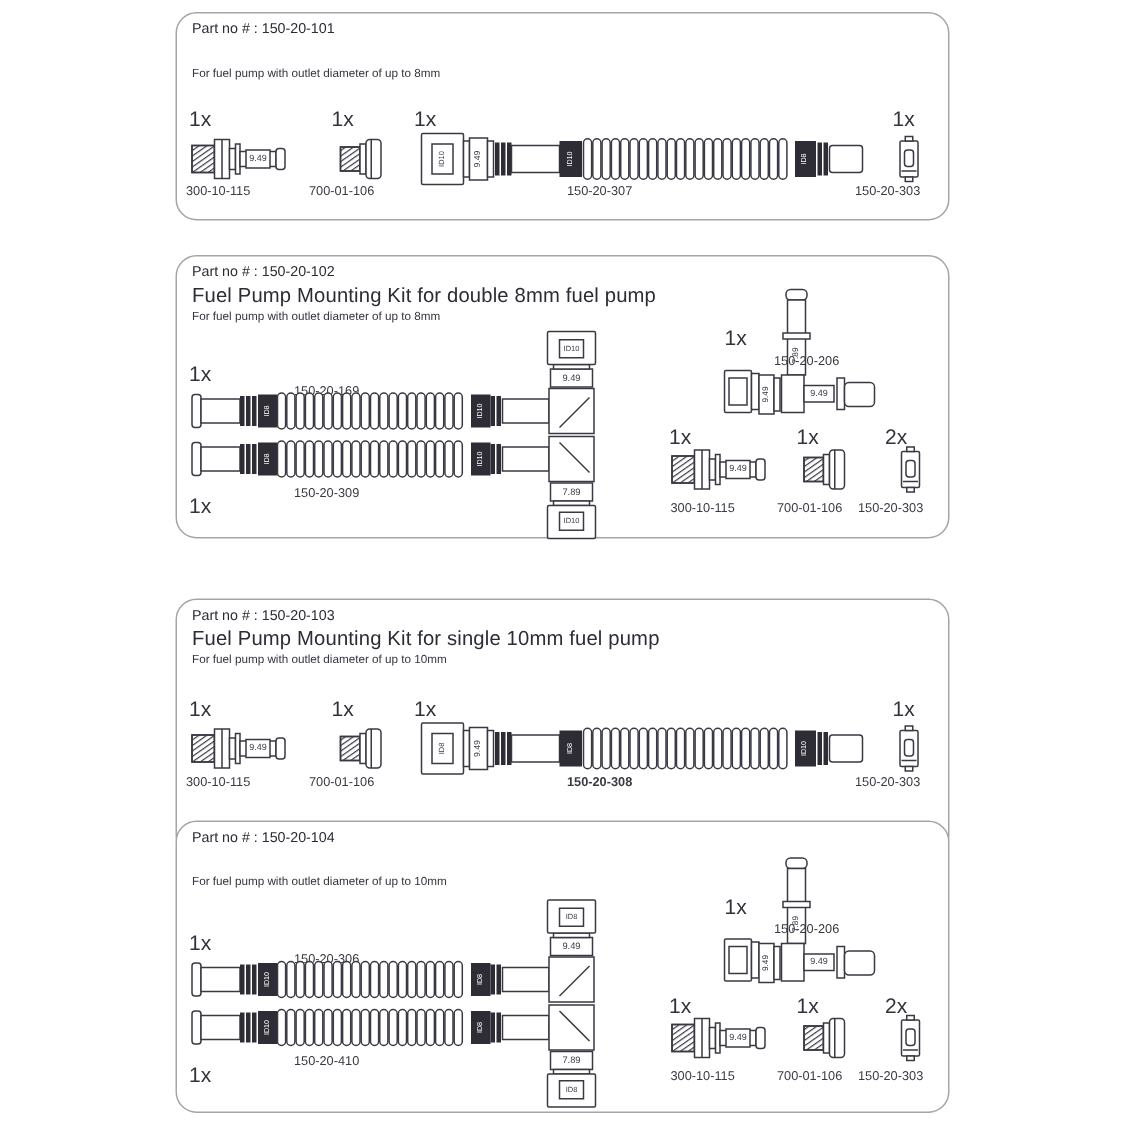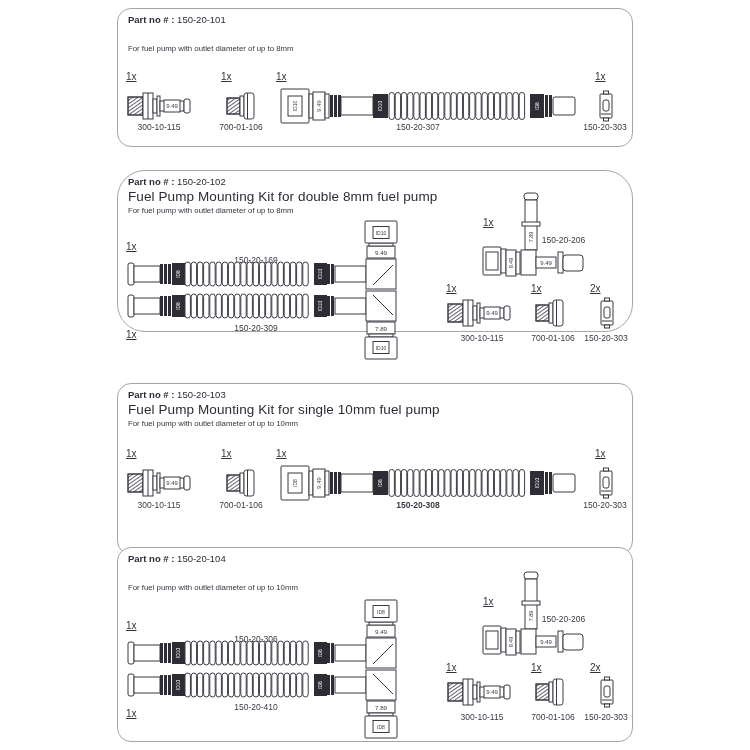--- a/index.html
+++ b/index.html
@@ -1,25 +1,25 @@
 <!DOCTYPE html>
 <html><head>
 <meta charset="utf-8">
 <style>
   html,body{margin:0;padding:0;background:#ffffff;}
   .page{position:relative;width:750px;height:750px;background:#ffffff;overflow:hidden;
         font-family:"Liberation Sans",sans-serif;color:#2d2b35;}
   .panel{position:absolute;left:117px;width:516px;border:1.5px solid #a5a5a5;border-radius:14px;
          background:#ffffff;box-sizing:border-box;}
   .partno{position:absolute;left:10px;top:5px;font-size:9.5px;white-space:nowrap;}
-  .pn-label{font-weight:bold;text-align:center;}
+  .pn-label{font-weight:normal;text-align:center;}
   .title{position:absolute;left:10px;top:18px;font-size:13.5px;letter-spacing:.1px;white-space:nowrap;}
   .subtitle{position:absolute;left:10px;top:35px;font-size:7.8px;color:#35333e;white-space:nowrap;}
-  .qty{position:absolute;font-size:10px;color:#33323c;text-decoration:underline;}
-  .cap{position:absolute;font-size:8.5px;color:#3a3944;text-align:center;white-space:nowrap;}
+  .qty{position:absolute;font-size:14px;color:#33323c;}
+  .cap{position:absolute;font-size:8.5px;color:#3a3944;white-space:nowrap;}
   .draw{position:absolute;line-height:0;}
   svg{overflow:visible;}
 </style>
 </head>
 <body>
 
 <div class="page">
 
   <section class="panel" style="top:8px;height:139px;">
     <div class="partno">
@@ -112,21 +112,21 @@
     <div class="draw" style="left:481px;top:82px;"><svg width="14" height="30" viewBox="0 0 14 30" font-family="Liberation Sans, sans-serif">
           <rect x="1" y="3" width="12" height="24" rx="1" fill="#fff" stroke="#3a3943" stroke-width="1"></rect>
           <rect x="4.5" y="0" width="5" height="3" rx="0" fill="#fff" stroke="#3a3943" stroke-width="1"></rect>
           <rect x="4.5" y="27" width="5" height="3" rx="0" fill="#fff" stroke="#3a3943" stroke-width="1"></rect>
           <rect x="4" y="9" width="6" height="11" rx="2" fill="#fff" stroke="#3a3943" stroke-width="1"></rect>
           <line x1="2" y1="23" x2="12" y2="23" stroke="#3a3943" stroke-width="1"></line>
         </svg></div>
     <div class="cap" style="left:452px;top:113px;width:70px;">150-20-303</div>
   </section>
 
-  <section class="panel" style="top:170px;height:162px;border-radius:28px;">
+  <section class="panel" style="top:170px;height:189px;">
     <div class="partno">
       <span class="pn-label">Part no # :</span>
       <span>150-20-102</span>
     </div>
     <div class="title">Fuel Pump Mounting Kit for double 8mm fuel pump</div>
     <div class="subtitle">For fuel pump with outlet diameter of up to 8mm</div>
 
     <span class="qty" style="left:8px;top:70px;">1x</span>
     <div class="cap" style="left:78px;top:84px;width:120px;">150-20-169</div>
     <div class="draw" style="left:10px;top:47px;"><svg width="270" height="76" viewBox="0 0 270 76" font-family="Liberation Sans, sans-serif">
@@ -276,21 +276,21 @@
     <div class="draw" style="left:482px;top:127px;"><svg width="14" height="30" viewBox="0 0 14 30" font-family="Liberation Sans, sans-serif">
           <rect x="1" y="3" width="12" height="24" rx="1" fill="#fff" stroke="#3a3943" stroke-width="1"></rect>
           <rect x="4.5" y="0" width="5" height="3" rx="0" fill="#fff" stroke="#3a3943" stroke-width="1"></rect>
           <rect x="4.5" y="27" width="5" height="3" rx="0" fill="#fff" stroke="#3a3943" stroke-width="1"></rect>
           <rect x="4" y="9" width="6" height="11" rx="2" fill="#fff" stroke="#3a3943" stroke-width="1"></rect>
           <line x1="2" y1="23" x2="12" y2="23" stroke="#3a3943" stroke-width="1"></line>
         </svg></div>
     <div class="cap" style="left:454px;top:162px;width:68px;">150-20-303</div>
   </section>
 
-  <section class="panel" style="top:383px;height:172px;padding-left:48px;">
+  <section class="panel" style="top:399px;height:172px;padding-left:48px;">
     <div class="partno">
       <span class="pn-label">Part no # :</span>
       <span>150-20-103</span>
     </div>
     <div class="title">Fuel Pump Mounting Kit for single 10mm fuel pump</div>
     <div class="subtitle">For fuel pump with outlet diameter of up to 10mm</div>
 
     <span class="qty" style="left:8px;top:64px;">1x</span>
     <div class="draw" style="left:10px;top:82px;"><svg width="62" height="34" viewBox="0 0 62 34" font-family="Liberation Sans, sans-serif">
           <defs>

